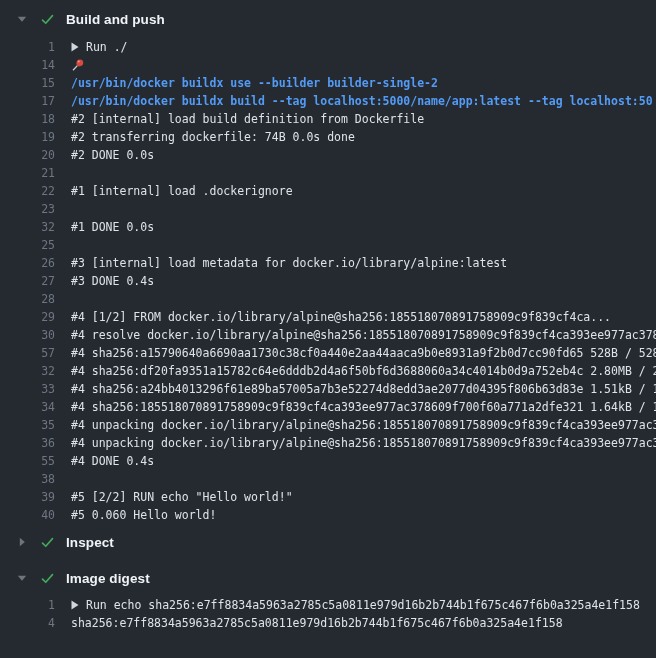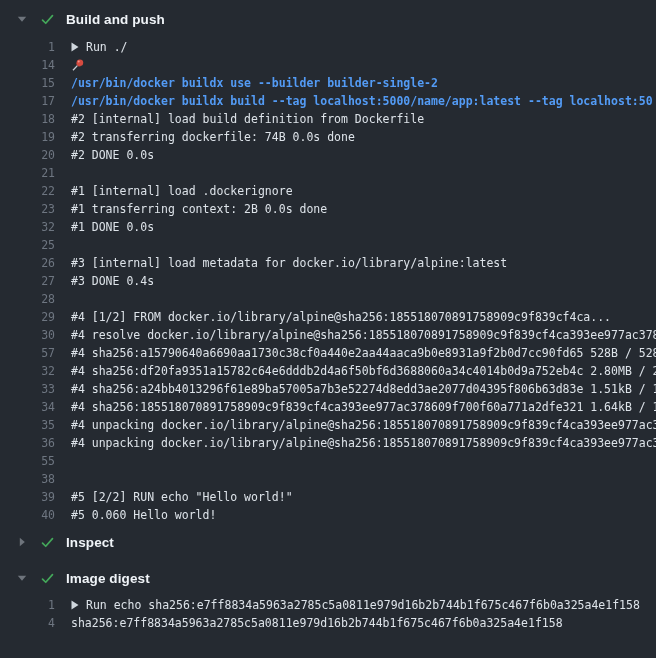--- a/index.html
+++ b/index.html
@@ -79,35 +79,35 @@
                 <circle cx="8.9" cy="4.7" r="3.3" fill="#d64b40"></circle>
                 <circle cx="7.7" cy="3.5" r="1.0" fill="#f0948b"></circle>
               </svg></span></span></div>
         <div class="row"><span class="num">15</span><span class="content command"><span class="txt">/usr/bin/docker buildx use --builder builder-single-2</span></span></div>
         <div class="row"><span class="num">17</span><span class="content command"><span class="txt">/usr/bin/docker buildx build --tag localhost:5000/name/app:latest --tag localhost:50</span></span></div>
         <div class="row"><span class="num">18</span><span class="content"><span class="txt">#2 [internal] load build definition from Dockerfile</span></span></div>
         <div class="row"><span class="num">19</span><span class="content"><span class="txt">#2 transferring dockerfile: 74B 0.0s done</span></span></div>
         <div class="row"><span class="num">20</span><span class="content"><span class="txt">#2 DONE 0.0s</span></span></div>
         <div class="row"><span class="num">21</span><span class="content"><span class="txt"></span></span></div>
         <div class="row"><span class="num">22</span><span class="content"><span class="txt">#1 [internal] load .dockerignore</span></span></div>
-        <div class="row"><span class="num">23</span><span class="content"><span class="txt">#1 transferring context: 2B 0.0s done</span></span></div>
+        <div class="row"><span class="num">23</span></div>
         <div class="row"><span class="num">32</span><span class="content"><span class="txt">#1 DONE 0.0s</span></span></div>
         <div class="row"><span class="num">25</span><span class="content"><span class="txt"></span></span></div>
         <div class="row"><span class="num">26</span><span class="content"><span class="txt">#3 [internal] load metadata for docker.io/library/alpine:latest</span></span></div>
         <div class="row"><span class="num">27</span><span class="content"><span class="txt">#3 DONE 0.4s</span></span></div>
         <div class="row"><span class="num">28</span><span class="content"><span class="txt"></span></span></div>
         <div class="row"><span class="num">29</span><span class="content"><span class="txt">#4 [1/2] FROM docker.io/library/alpine@sha256:185518070891758909c9f839cf4ca...</span></span></div>
         <div class="row"><span class="num">30</span><span class="content"><span class="txt">#4 resolve docker.io/library/alpine@sha256:185518070891758909c9f839cf4ca393ee977ac378609f700f60a771a2dfe321</span></span></div>
         <div class="row"><span class="num">57</span><span class="content"><span class="txt">#4 sha256:a15790640a6690aa1730c38cf0a440e2aa44aaca9b0e8931a9f2b0d7cc90fd65 528B / 528B</span></span></div>
         <div class="row"><span class="num">32</span><span class="content"><span class="txt">#4 sha256:df20fa9351a15782c64e6dddb2d4a6f50bf6d3688060a34c4014b0d9a752eb4c 2.80MB / 2.80MB</span></span></div>
         <div class="row"><span class="num">33</span><span class="content"><span class="txt">#4 sha256:a24bb4013296f61e89ba57005a7b3e52274d8edd3ae2077d04395f806b63d83e 1.51kB / 1.51kB</span></span></div>
         <div class="row"><span class="num">34</span><span class="content"><span class="txt">#4 sha256:185518070891758909c9f839cf4ca393ee977ac378609f700f60a771a2dfe321 1.64kB / 1.64kB</span></span></div>
         <div class="row"><span class="num">35</span><span class="content"><span class="txt">#4 unpacking docker.io/library/alpine@sha256:185518070891758909c9f839cf4ca393ee977ac378609f700f60a771a2dfe321</span></span></div>
         <div class="row"><span class="num">36</span><span class="content"><span class="txt">#4 unpacking docker.io/library/alpine@sha256:185518070891758909c9f839cf4ca393ee977ac378609f700f60a771a2dfe321</span></span></div>
-        <div class="row"><span class="num">55</span></div>
+        <div class="row"><span class="num">55</span><span class="content"><span class="txt">#4 DONE 0.4s</span></span></div>
         <div class="row"><span class="num">38</span><span class="content"><span class="txt"></span></span></div>
         <div class="row"><span class="num">39</span><span class="content"><span class="txt">#5 [2/2] RUN echo "Hello world!"</span></span></div>
         <div class="row"><span class="num">40</span><span class="content"><span class="txt">#5 0.060 Hello world!</span></span></div>
       </div>
     </section>
     <section class="section">
       <div class="sec-header">
         <span class="chev">
           <svg width="10" height="10" viewBox="0 0 10 10">
             <path d="M2.8 0.8 L7.8 5 L2.8 9.2 Z" fill="#6e747c"></path>

